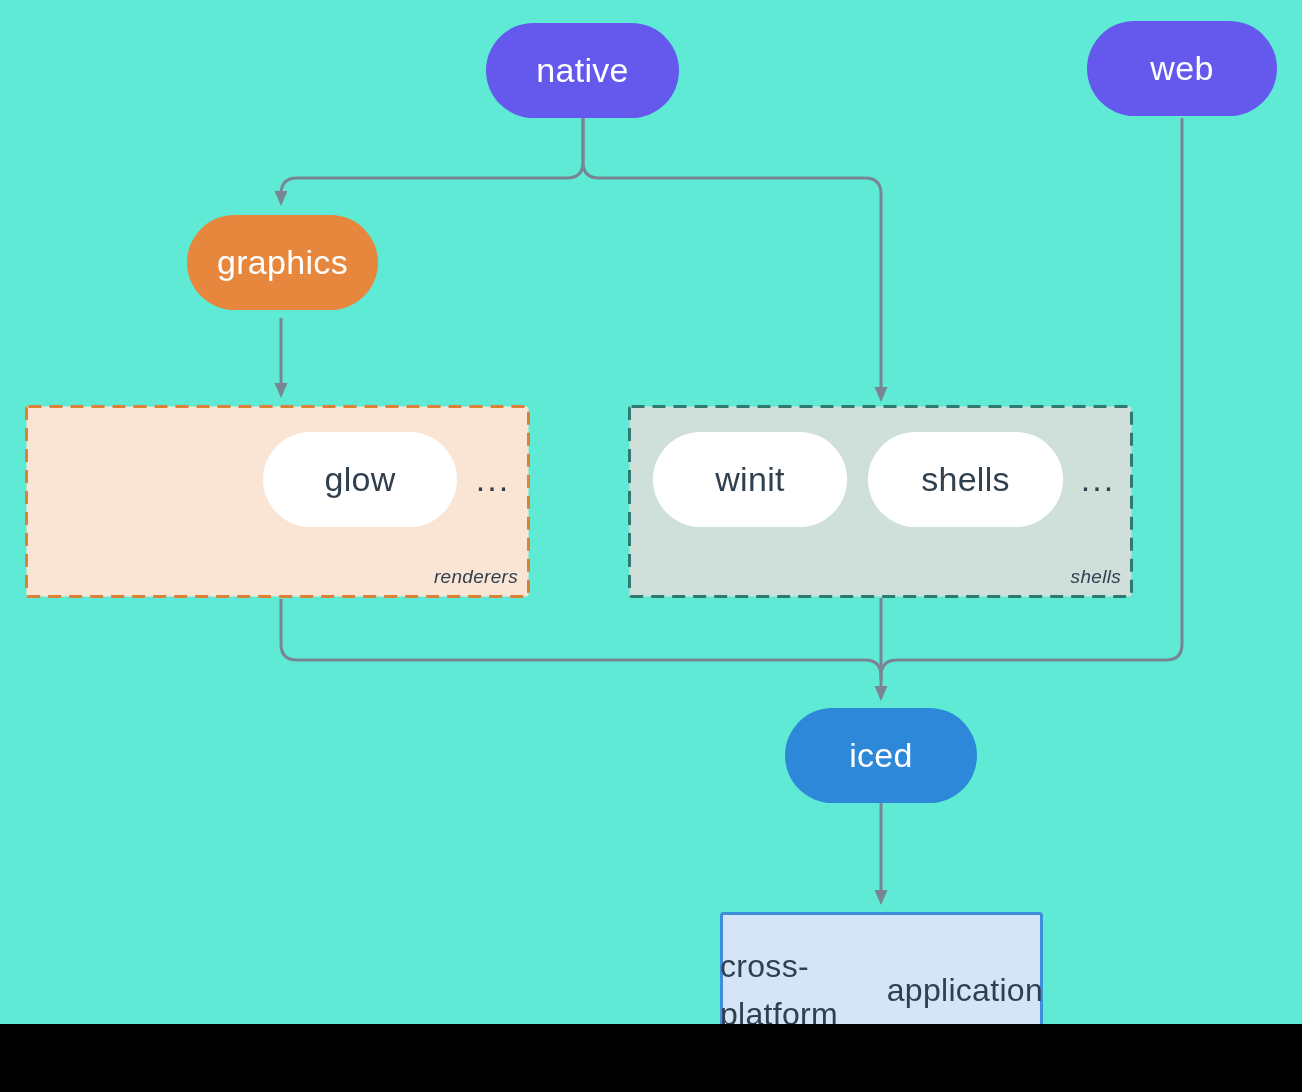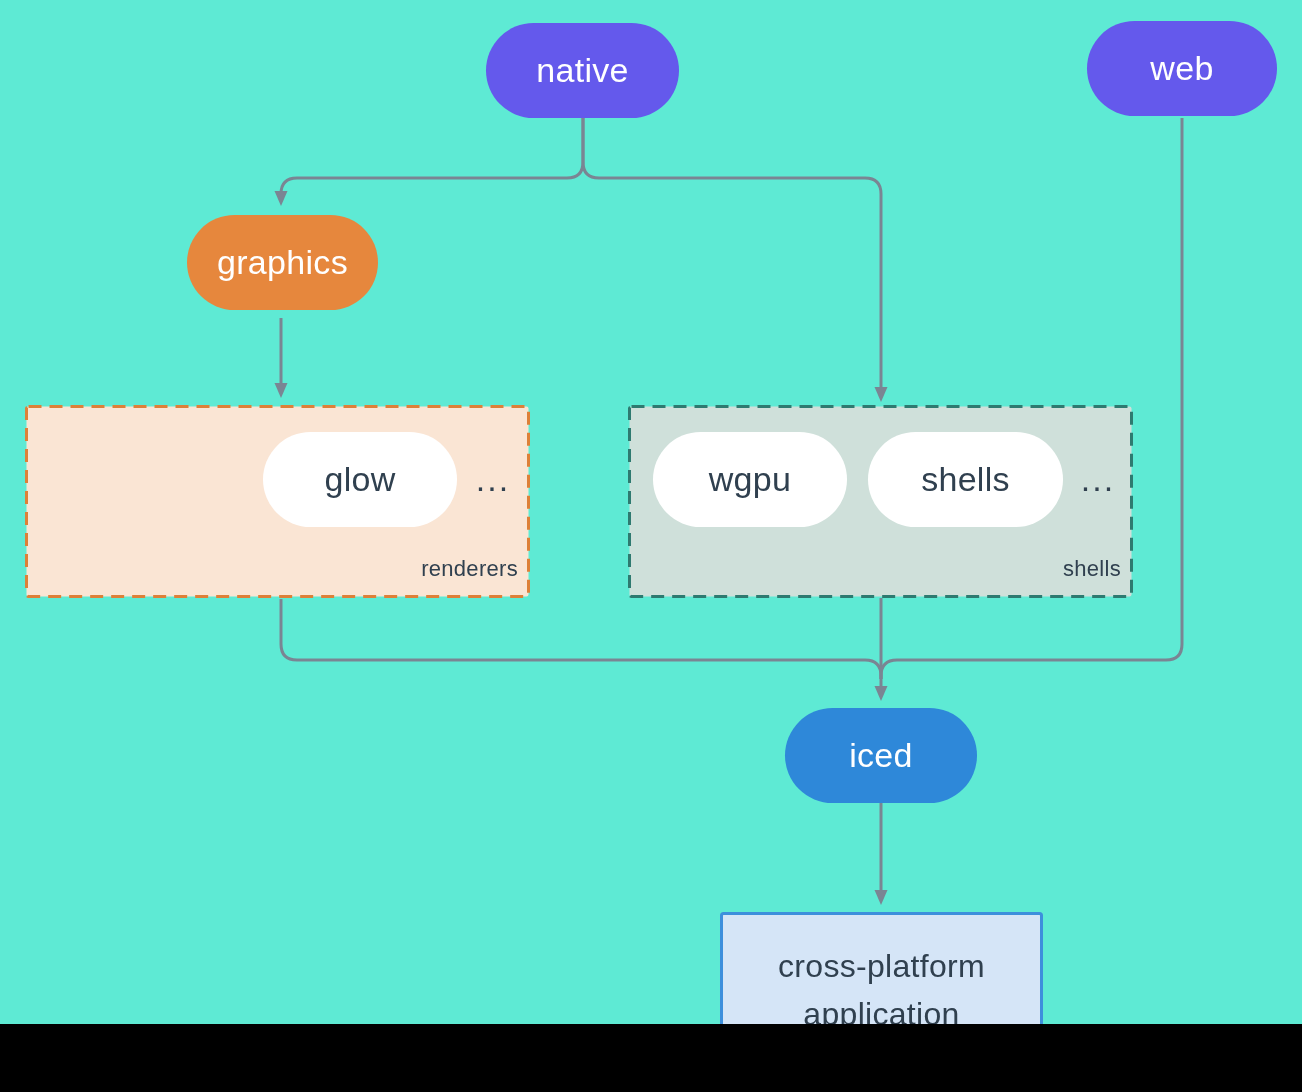--- a/index.html
+++ b/index.html
@@ -51,33 +51,34 @@
     align-items: center;
     justify-content: center;
     font-size: 34px;
     font-weight: 500;
     letter-spacing: 2px;
     color: #30404F;
   }
   .group .group-label {
     position: absolute;
     right: 12px;
-    bottom: 16px;
-    font-size: 22px;
+    bottom: 10px;
+    font-size: 19px;
     color: #30404F;
     letter-spacing: 0.3px;
+    font-style: italic;
   }
   .app-box {
     position: absolute;
     left: 720px;
     top: 912px;
     width: 323px;
     height: 155px;
     display: flex;
-    flex-direction: column;
+    flex-direction: row;
     align-items: center;
     justify-content: center;
     color: #30404F;
     font-size: 32px;
     line-height: 48px;
     letter-spacing: 0.3px;
     border-radius: 31px;
   }
 </style>
 </head>
@@ -123,21 +124,21 @@
   <div class="group" style="left:25px; top:405px;">
     <div class="pill white" style="left:238px; top:27px; width:194px;text-align:center;">
       <span>glow</span>
     </div>
     <div class="ellipsis" style="left:433px;">...</div>
     <div class="group-label">renderers</div>
   </div>
 
   <div class="group" style="left:628px; top:405px;">
     <div class="pill white" style="left:25px; top:27px; width:194px;">
-      <span>wgpu</span>
+      <span>winit</span>
     </div>
     <div class="pill white" style="left:240px; top:27px; width:195px;">
       <span>shells</span>
     </div>
     <div class="ellipsis" style="left:435px;">...</div>
     <div class="group-label">shells</div>
   </div>
 
   <div class="pill blue" style="left:785px; top:708px; width:192px;">
     <span>iced</span>

